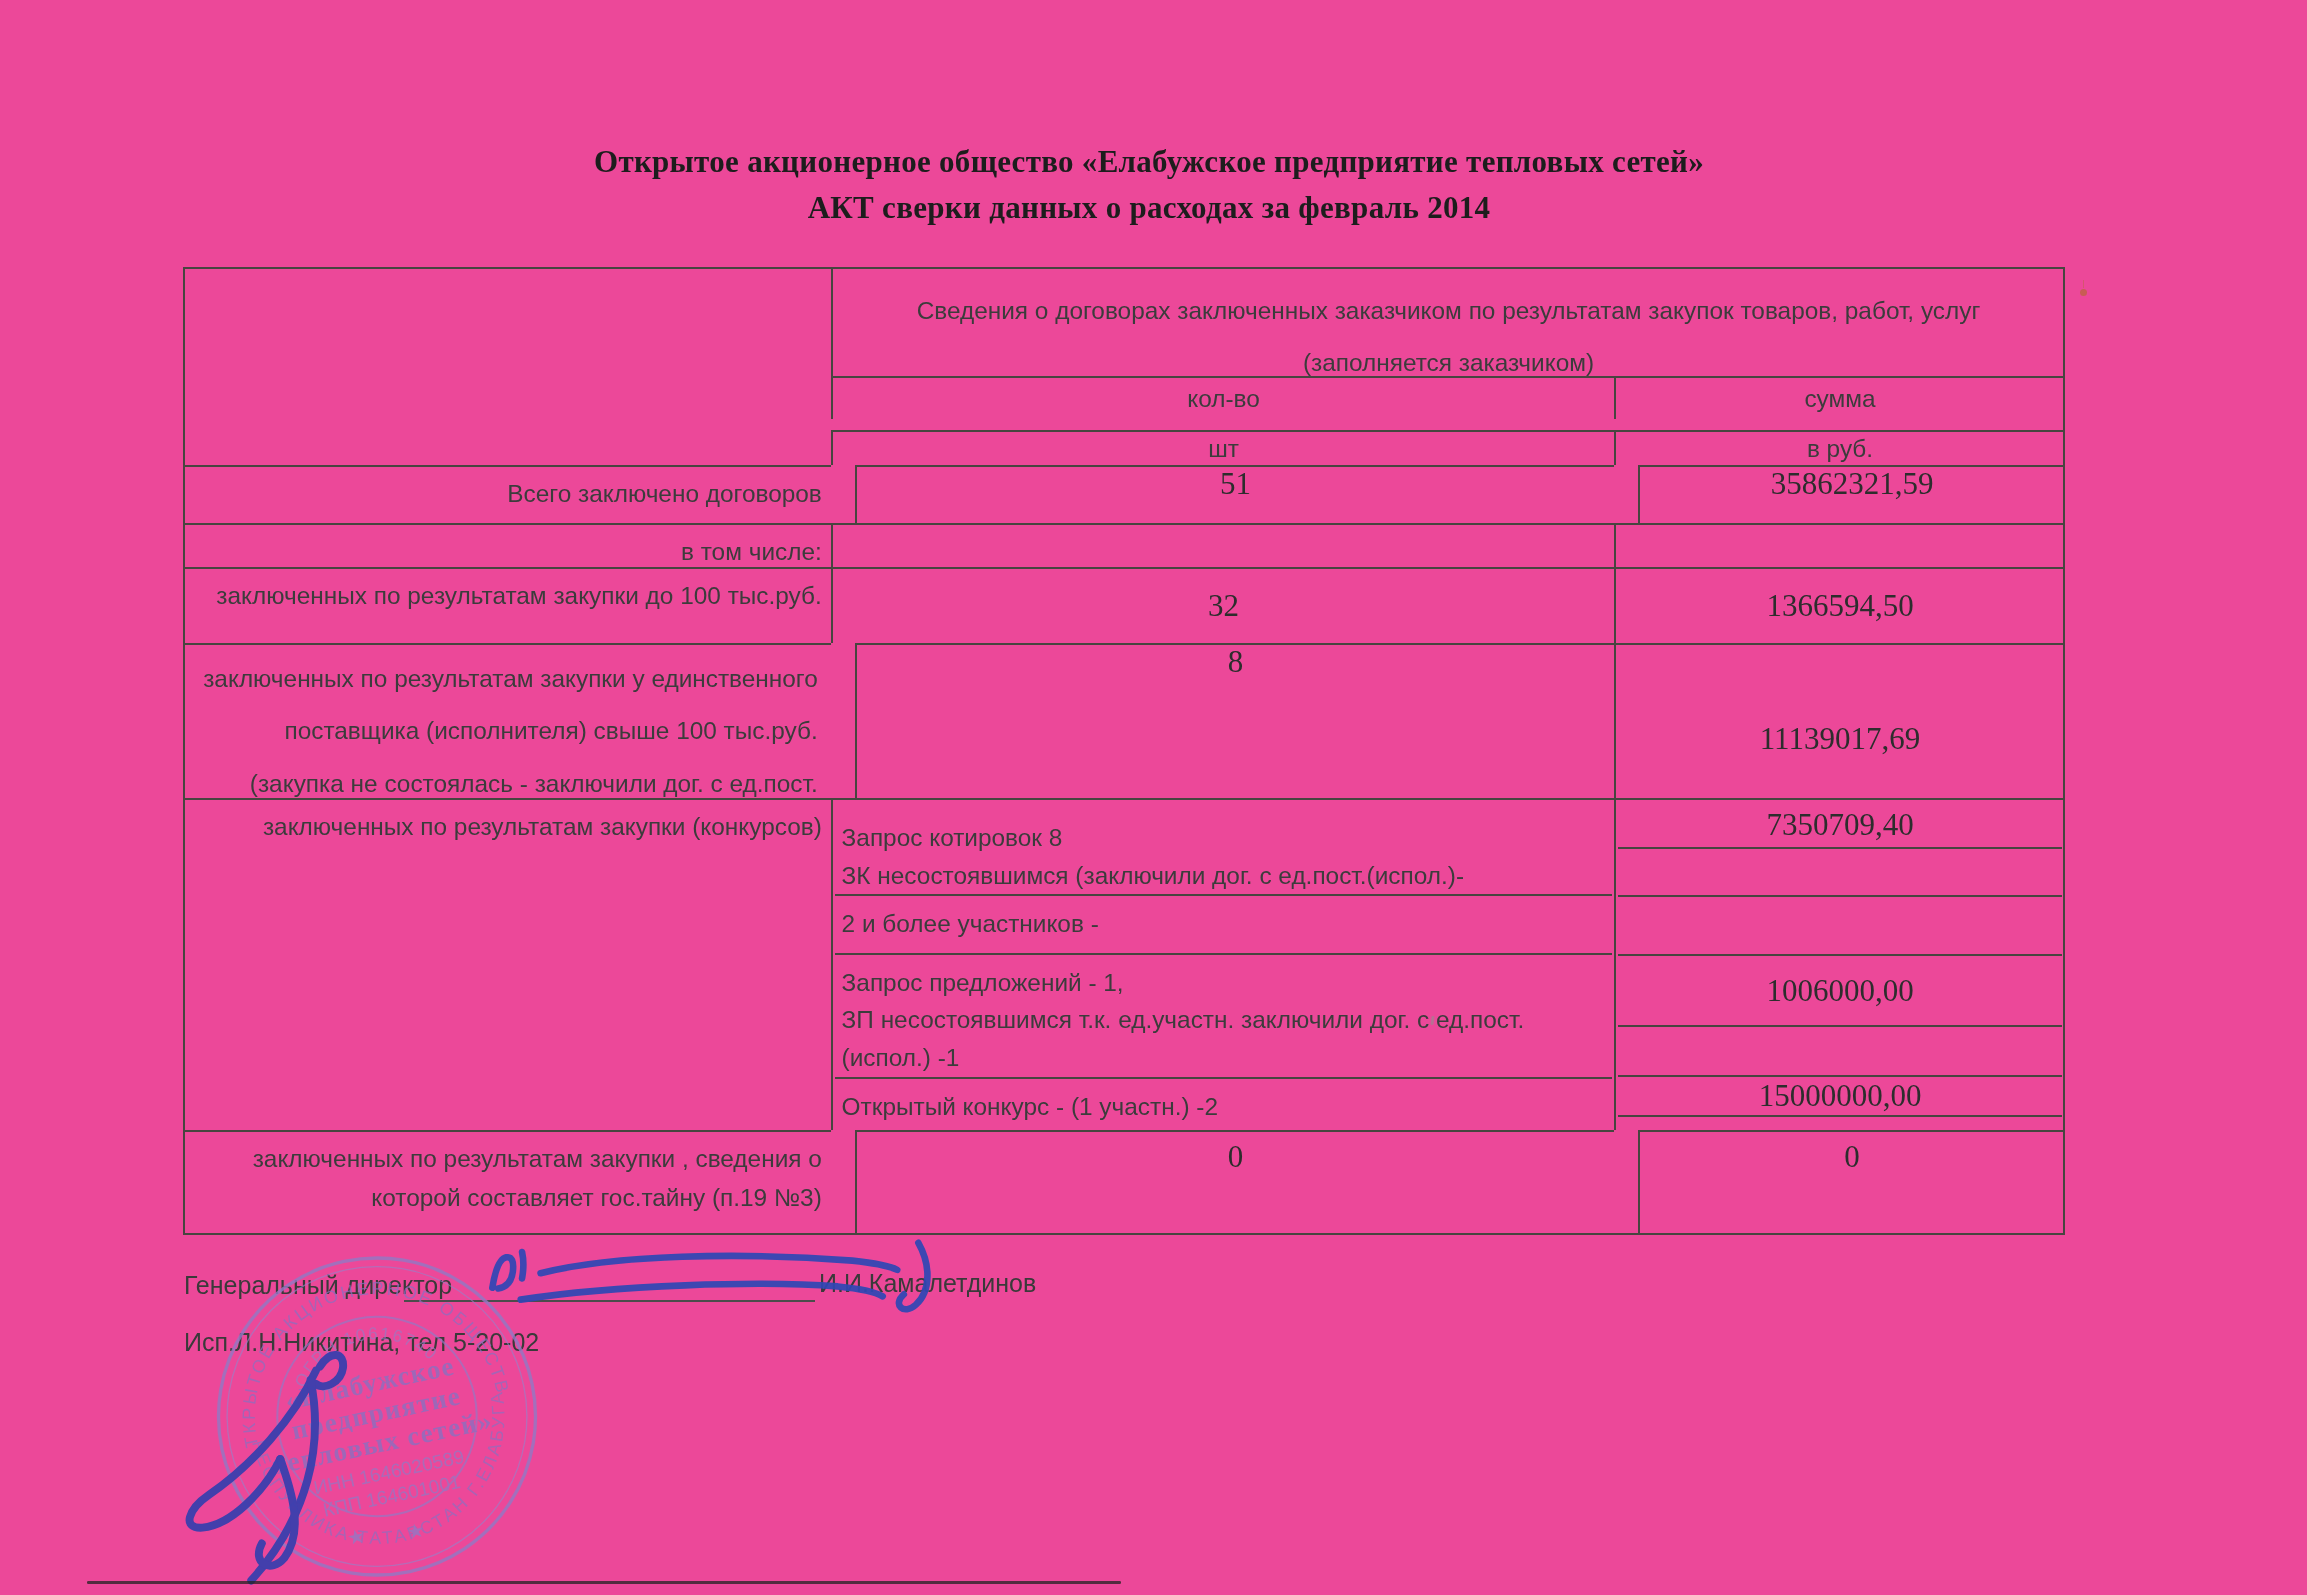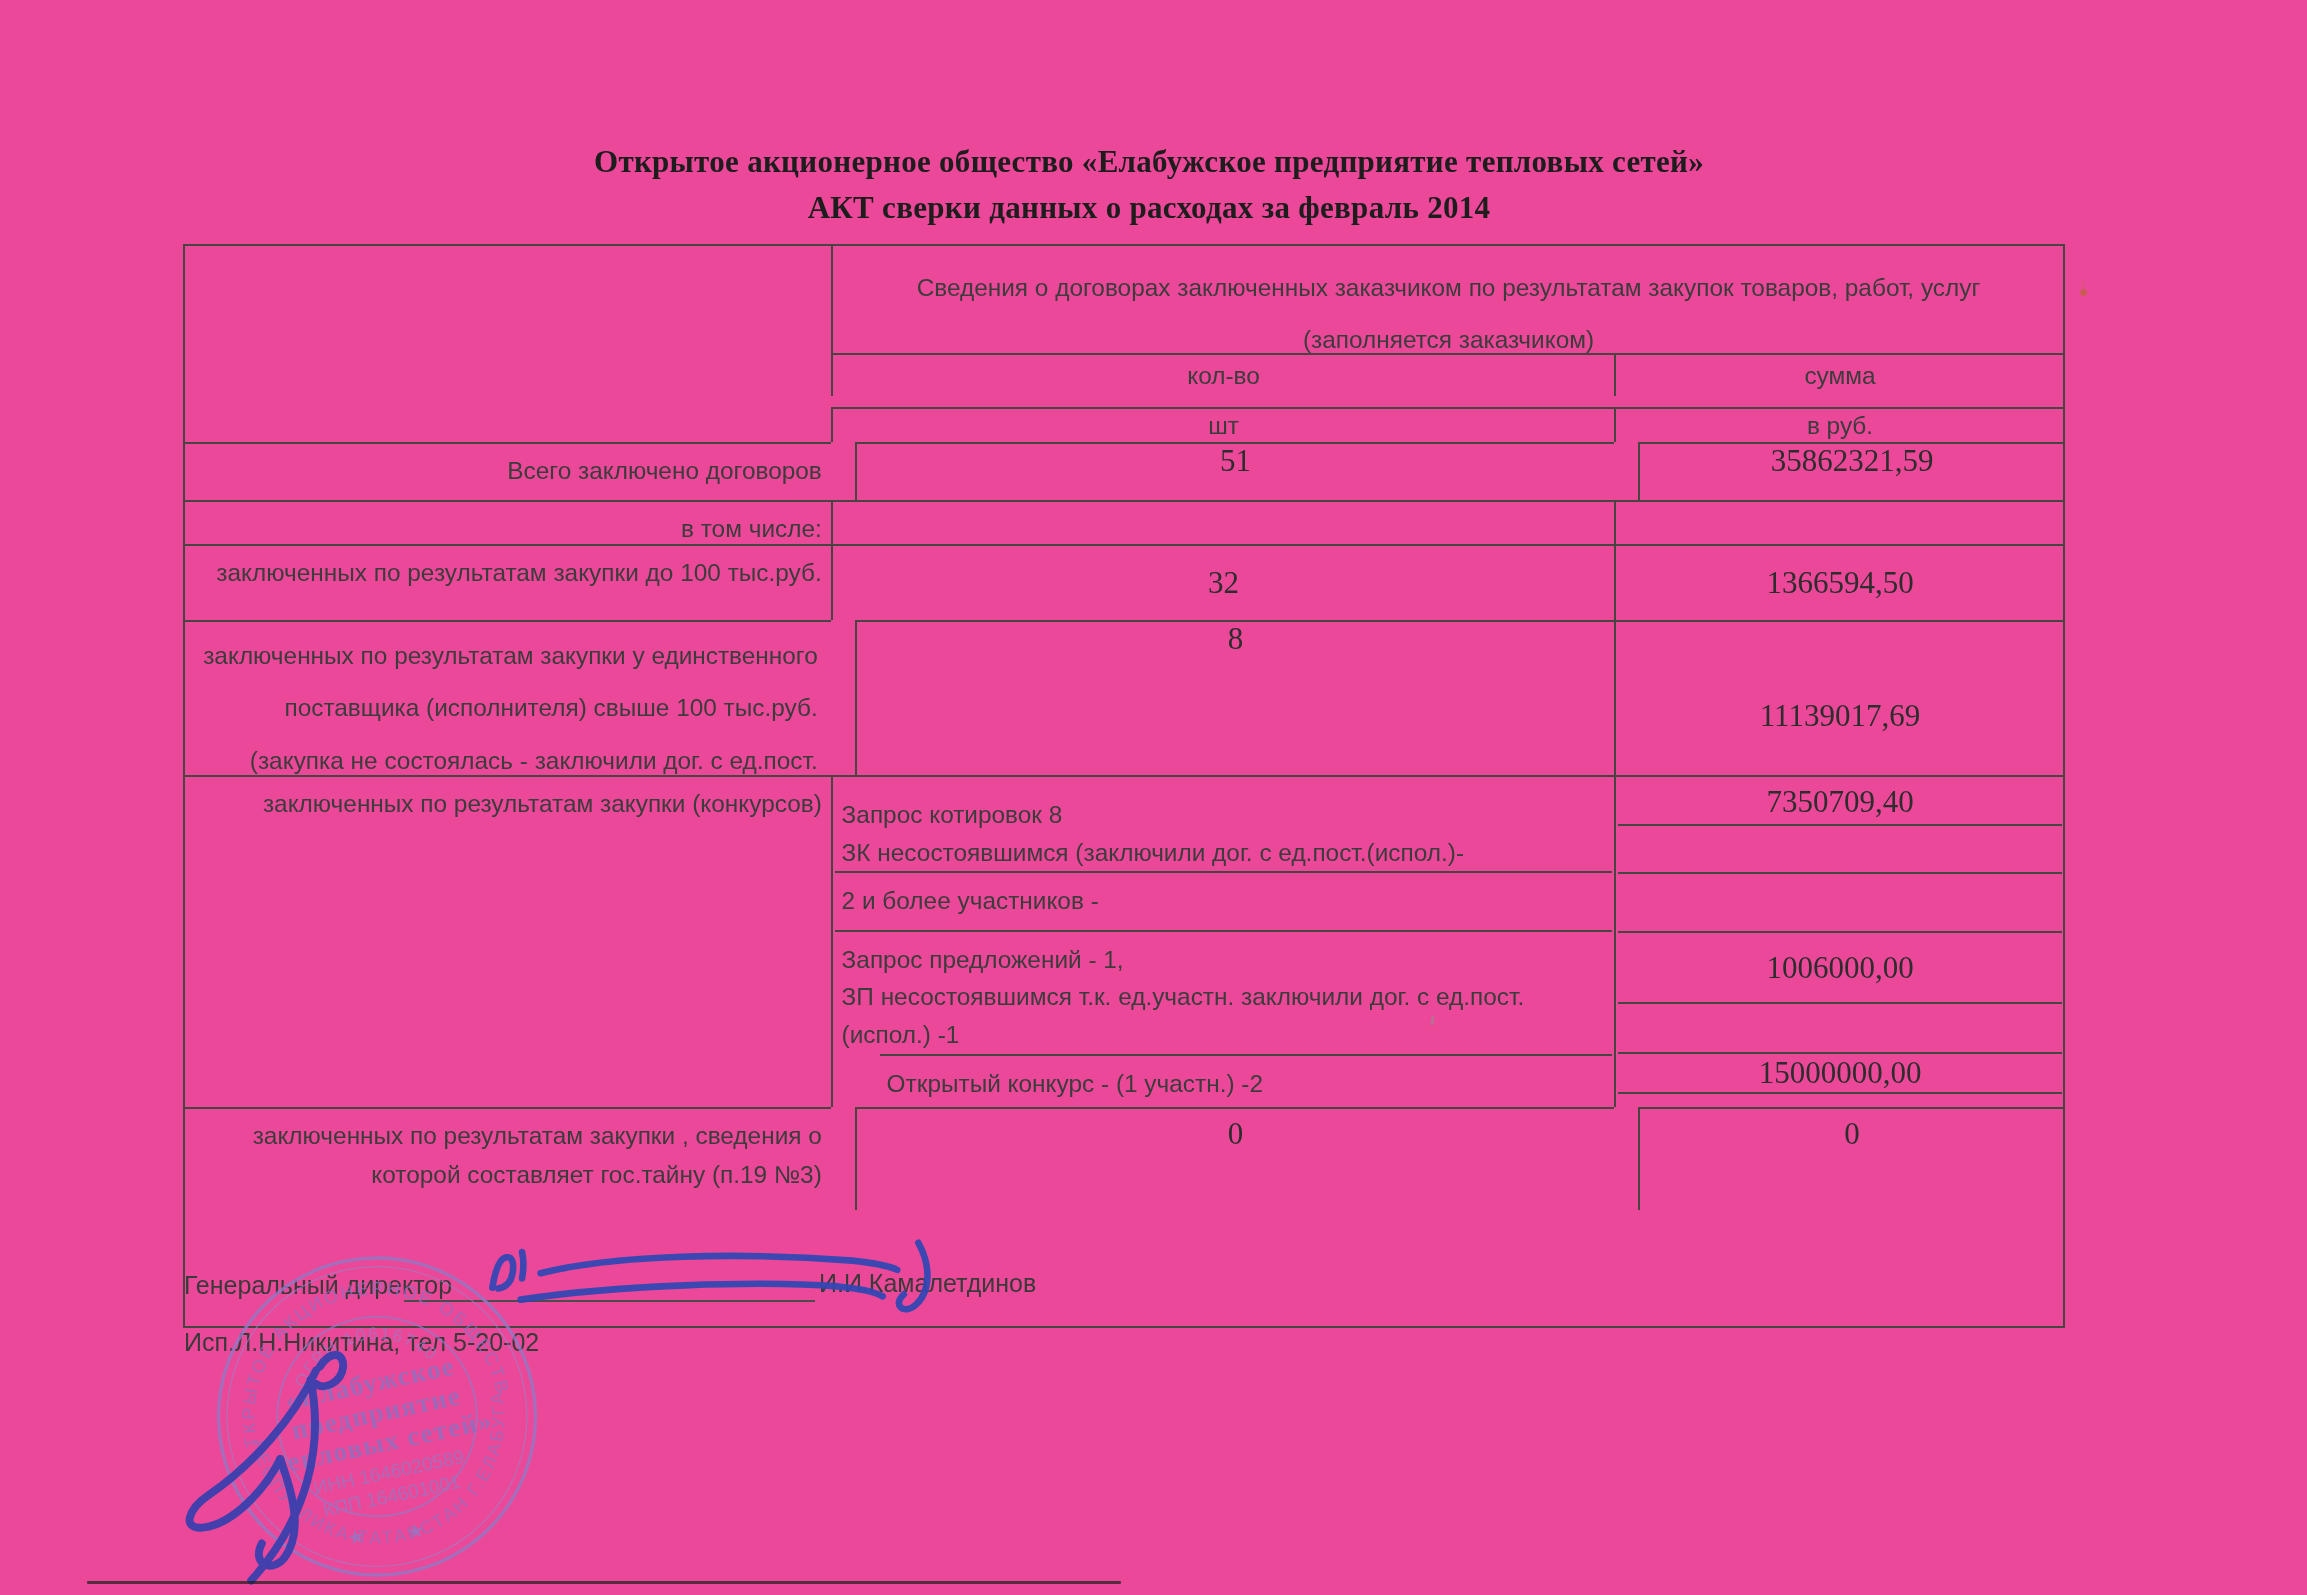--- a/index.html
+++ b/index.html
@@ -22,22 +22,22 @@
     position:absolute;top:139px;left:0;width:2298px;
     text-align:center;
     font-family:"Liberation Serif", serif;
     font-weight:bold;
     font-size:31px;line-height:1.47;
     color:#1d1d1d;
     letter-spacing:0.3px;
   }
   
   .acttable{
-    position:absolute;left:183px;top:244px;
-    width:1882px;height:1084px;
+    position:absolute;left:183px;top:267px;
+    width:1882px;height:968px;
     box-sizing:border-box;
     border:2px solid var(--line);
     display:grid;
     grid-template-columns:646px 783px 450px;
     grid-template-rows:107px 43px 46px 58px 44px 76px 155px 332px 103px;
     background:transparent;
   }
   .cell{
     box-sizing:border-box;
     border-left:2px solid var(--line);
@@ -74,21 +74,21 @@
     box-sizing:border-box;border-top:2px solid var(--line);
     overflow:hidden;
   }
   .sub:first-child{border-top:none;}
   .sub-txt{padding:17px 6.6px 0 6.6px;line-height:1.55;font-size:24.4px;}
   .sub-txt2{padding:8.6px 6.6px 0 6.6px;line-height:1.55;font-size:24.4px;}
   .sub-num{
     font-family:"Liberation Serif", serif;font-size:31px;color:var(--num);
     display:flex;align-items:center;justify-content:center;
   }
-  .h140{flex:0 0 92px;} .h89{flex:0 0 59px;} .h187{flex:0 0 124px;} .h87{flex:0 0 57px;margin-left:45px;}
+  .h140{flex:0 0 92px;} .h89{flex:0 0 59px;} .h187{flex:0 0 124px;} .h87{flex:0 0 57px;}
   .s68{flex:0 0 45px;} .s72{flex:0 0 48px;} .s89{flex:0 0 59px;} .s107{flex:0 0 71px;}
   .s75{flex:0 0 50px;} .s61{flex:0 0 40px;} .s31{flex:0 0 20.5px;}
   
   .sig-role{position:absolute;left:184px;top:1271px;font-size:25px;color:#3a3a3a;}
   .sig-name{position:absolute;left:819px;top:1269px;font-size:25px;color:#3a3a3a;}
   .sig-rule{position:absolute;left:404px;top:1300px;width:411px;height:2px;background:#4c4c4c;}
   .sig-exec{position:absolute;left:184px;top:1328px;font-size:25px;color:#3a3a3a;}
   
   .stamp{
     position:absolute;left:202px;top:1244px;width:350px;height:345px;

